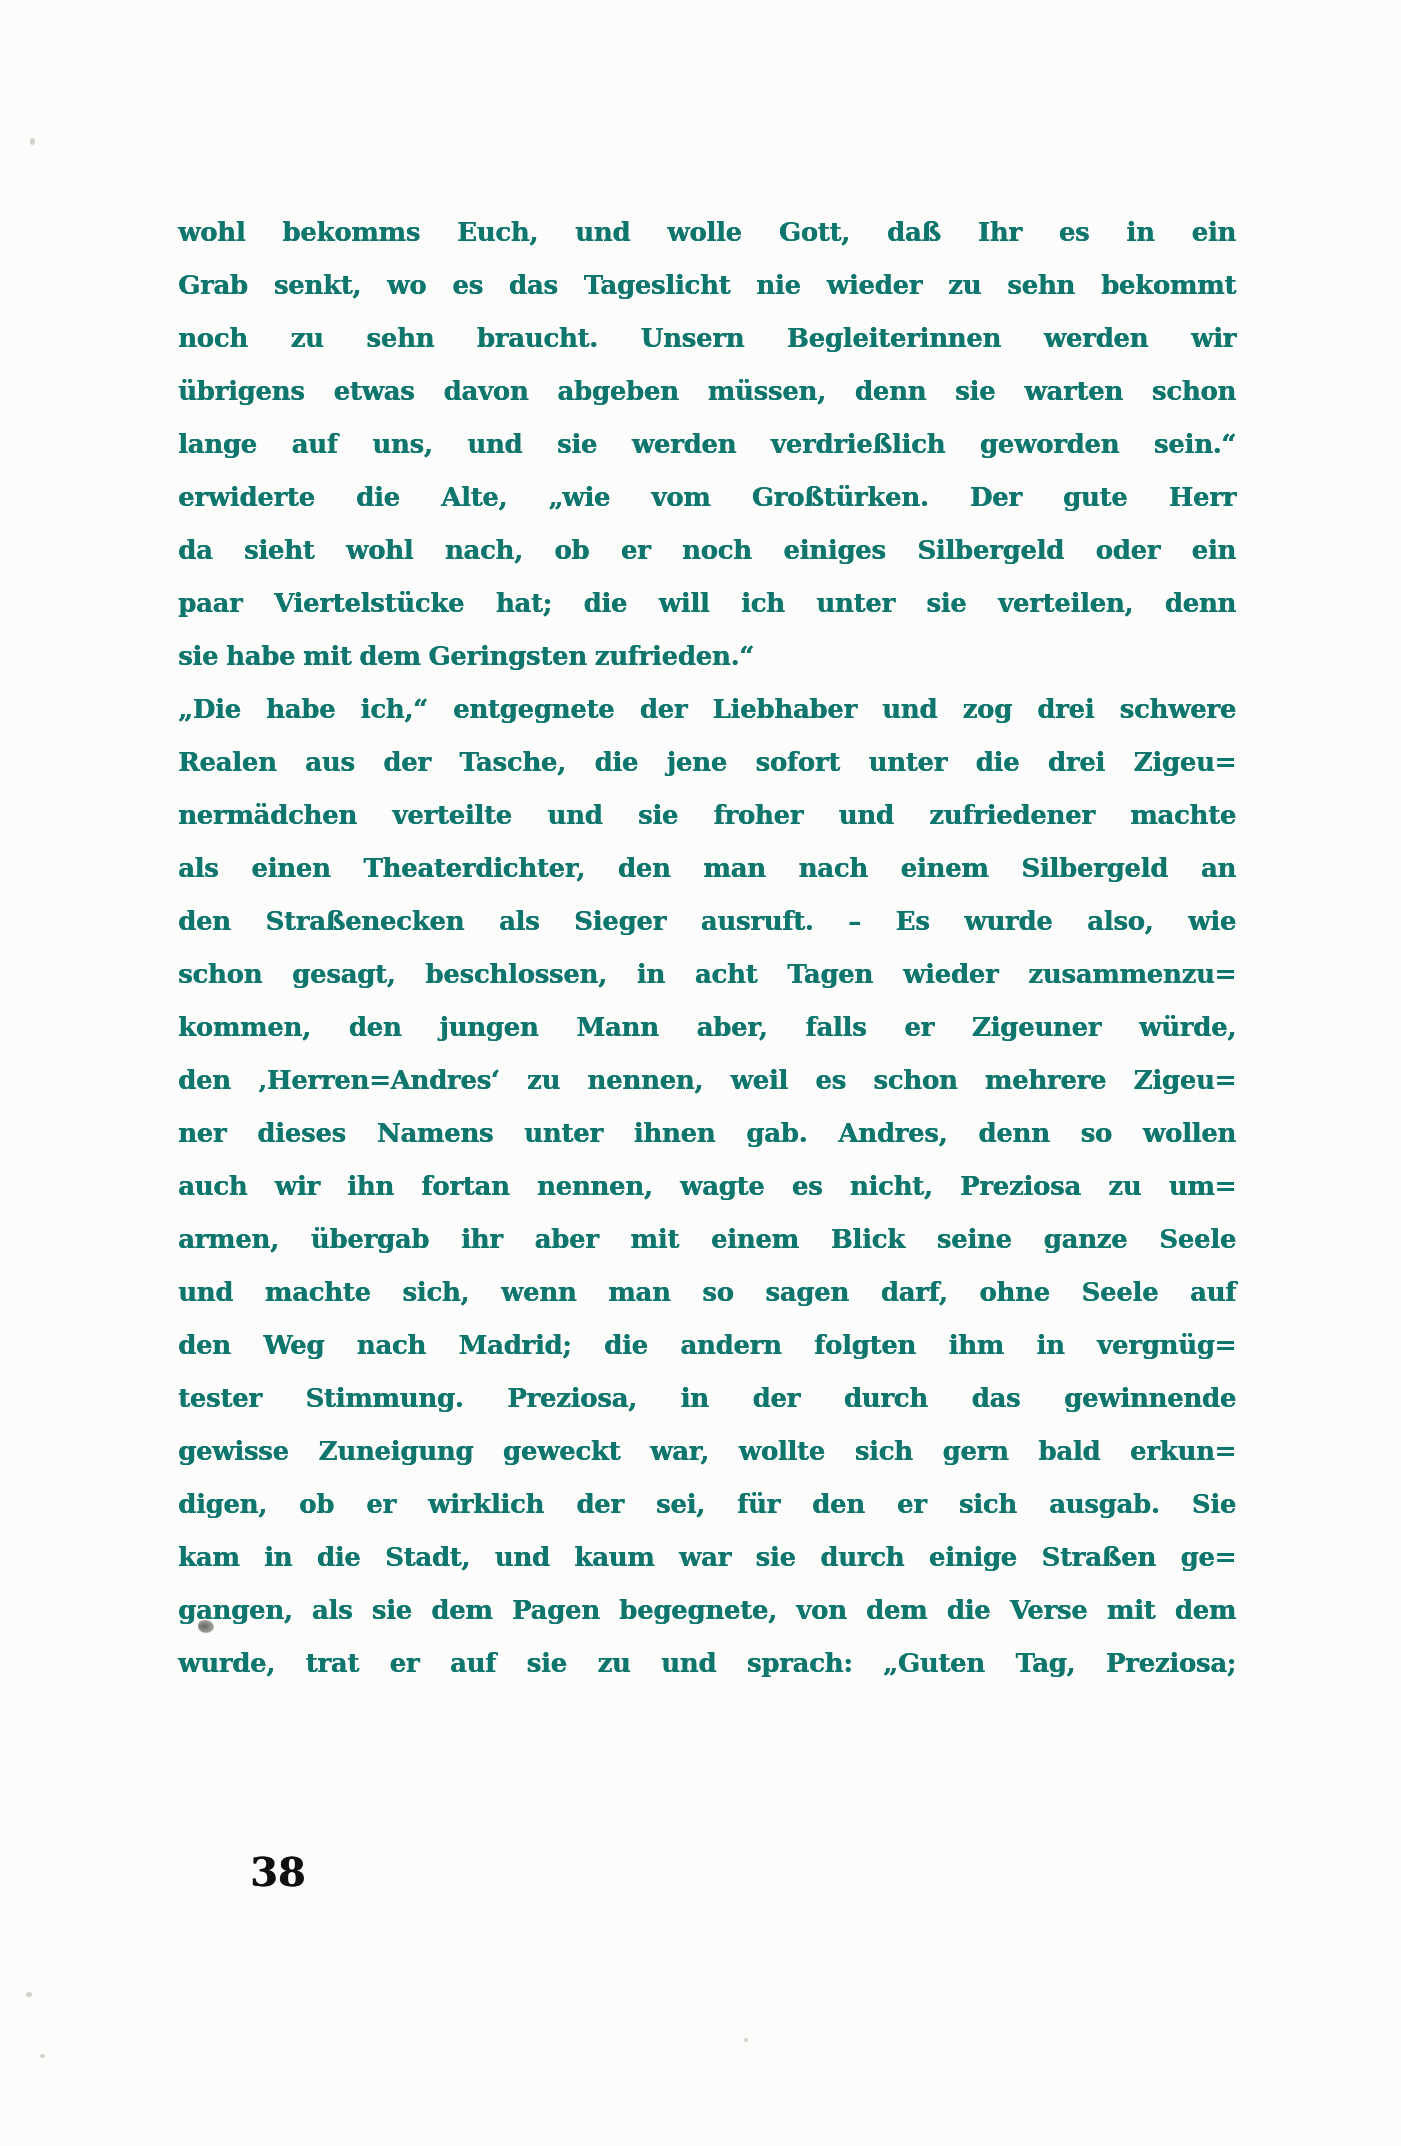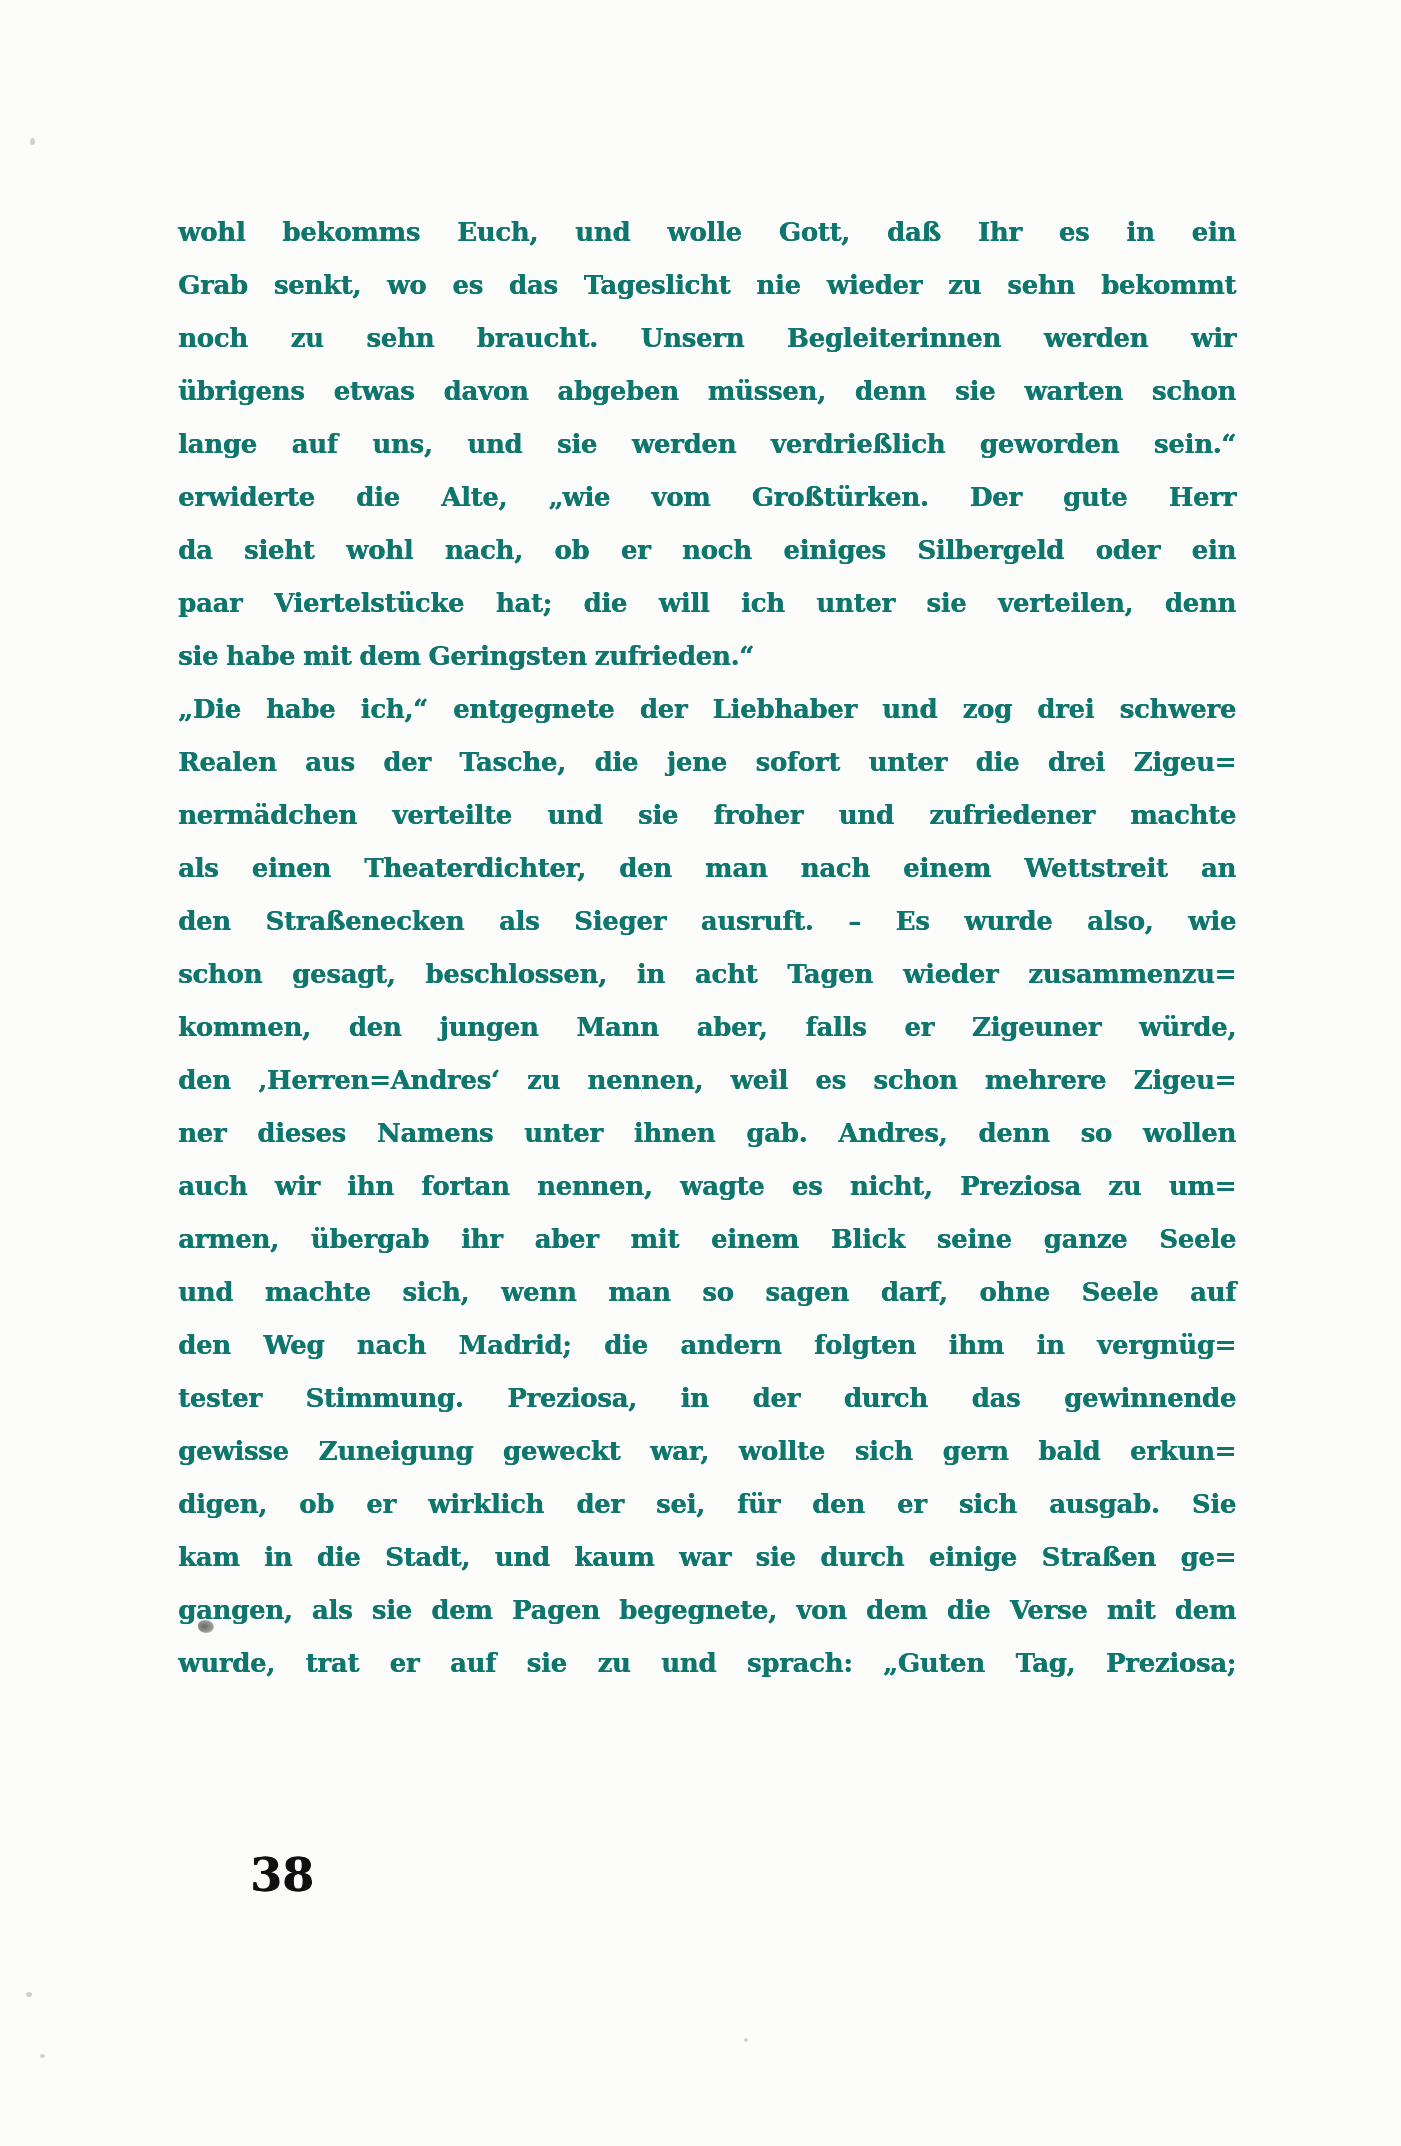--- a/index.html
+++ b/index.html
@@ -37,21 +37,21 @@
     text-shadow: 0.4px 0 0 currentColor;
     white-space: normal;
   }
   .line.no-just {
     text-align-last: left;
   }
   .page-number {
     position: absolute;
     left: 250px;
     top: 1848px;
-    font-size: 46px;
+    font-size: 40px;
     font-weight: 700;
     color: #101010;
     text-shadow: 0.4px 0 0 currentColor;
   }
   .margin-speck {
     position: absolute;
     left: 198px;
     top: 1620px;
     width: 16px;
     height: 13px;
@@ -83,21 +83,21 @@
       <div class="line">noch zu sehn braucht.  Unsern Begleiterinnen werden wir</div>
       <div class="line">übrigens etwas davon abgeben müssen, denn sie warten schon</div>
       <div class="line">lange auf uns, und sie werden verdrießlich geworden sein.“</div>
       <div class="line">erwiderte die Alte, „wie vom Großtürken.  Der gute Herr</div>
       <div class="line">da sieht wohl nach, ob er noch einiges Silbergeld oder ein</div>
       <div class="line">paar Viertelstücke hat; die will ich unter sie verteilen, denn</div>
       <div class="line no-just">sie habe mit dem Geringsten zufrieden.“</div>
       <div class="line">„Die habe ich,“ entgegnete der Liebhaber und zog drei schwere</div>
       <div class="line">Realen aus der Tasche, die jene sofort unter die drei Zigeu=</div>
       <div class="line">nermädchen verteilte und sie froher und zufriedener machte</div>
-      <div class="line">als einen Theaterdichter, den man nach einem Wettstreit an</div>
+      <div class="line">als einen Theaterdichter, den man nach einem Silbergeld an</div>
       <div class="line">den Straßenecken als Sieger ausruft. – Es wurde also, wie</div>
       <div class="line">schon gesagt, beschlossen, in acht Tagen wieder zusammenzu=</div>
       <div class="line">kommen, den jungen Mann aber, falls er Zigeuner würde,</div>
       <div class="line">den ‚Herren=Andres‘ zu nennen, weil es schon mehrere Zigeu=</div>
       <div class="line">ner dieses Namens unter ihnen gab.  Andres, denn so wollen</div>
       <div class="line">auch wir ihn fortan nennen, wagte es nicht, Preziosa zu um=</div>
       <div class="line">armen, übergab ihr aber mit einem Blick seine ganze Seele</div>
       <div class="line">und machte sich, wenn man so sagen darf, ohne Seele auf</div>
       <div class="line">den Weg nach Madrid; die andern folgten ihm in vergnüg=</div>
       <div class="line">tester Stimmung.  Preziosa, in der durch das gewinnende</div>

